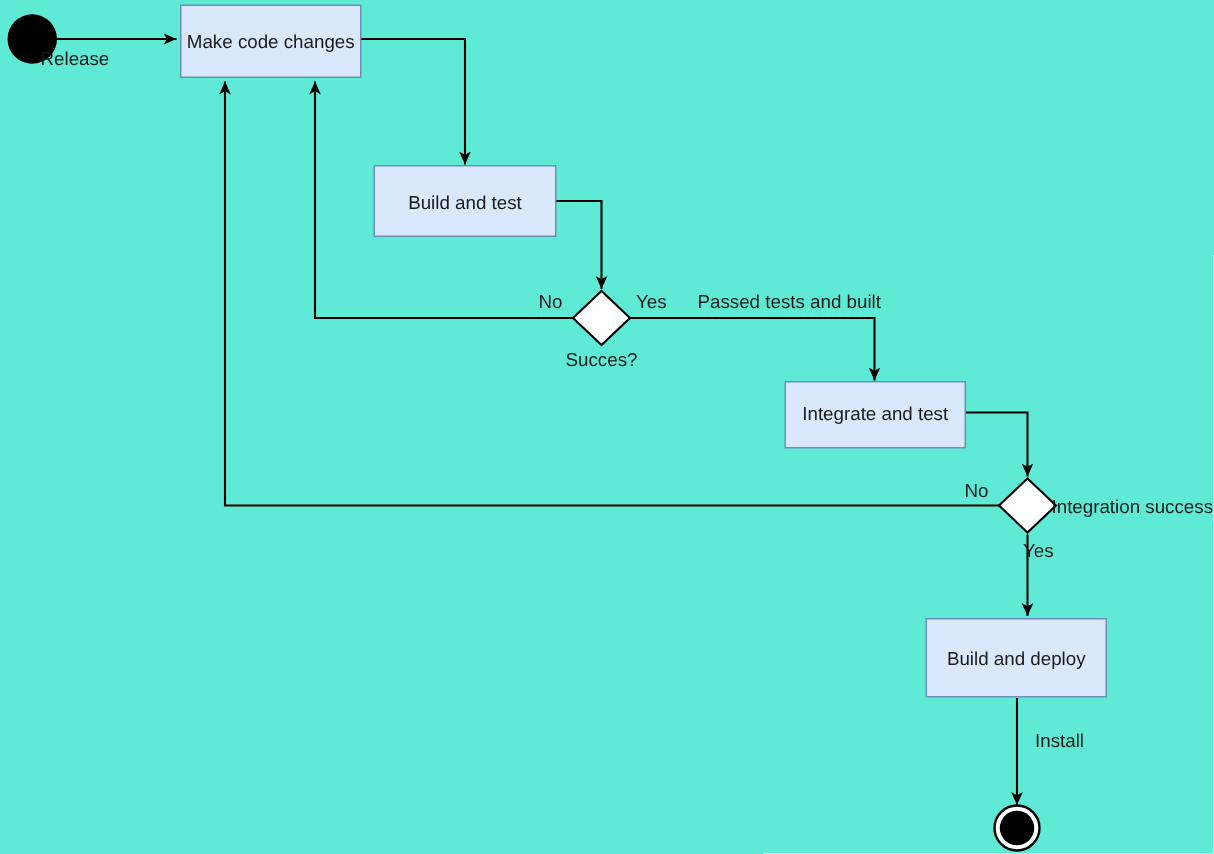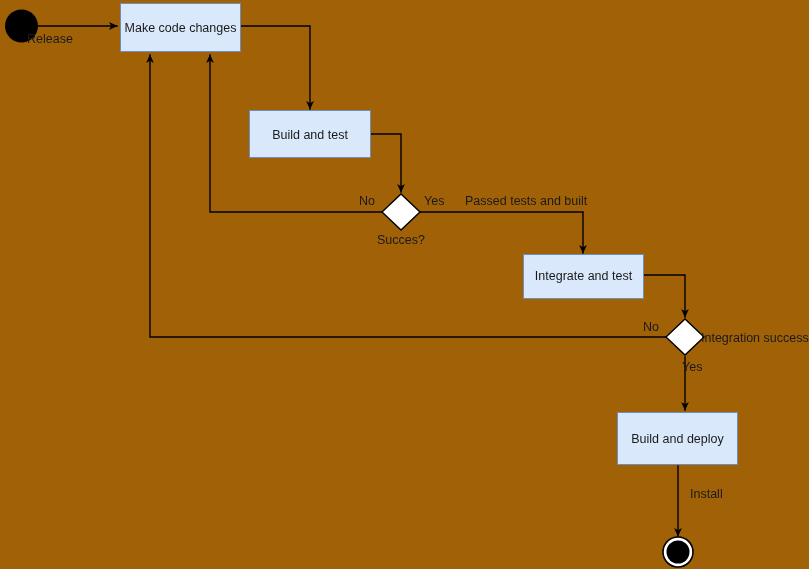--- a/index.html
+++ b/index.html
@@ -4,21 +4,21 @@
 <style>
   html, body {
     margin: 0;
     padding: 0;
     background: #ffffff;
   }
   #canvas {
     position: relative;
     width: 809px;
     height: 569px;
-    background: #a16207;
+    background: #5eead4;
     overflow: hidden;
     font-family: "Liberation Sans", sans-serif;
   }
   #diagram-svg {
     position: absolute;
     top: 0;
     left: 0;
     width: 809px;
     height: 569px;
   }

